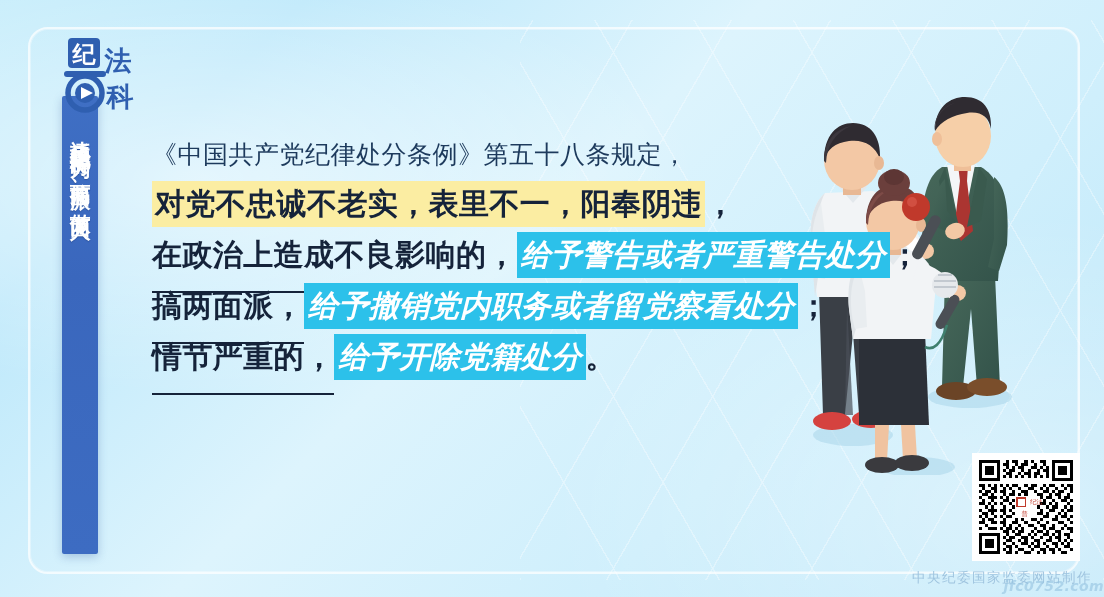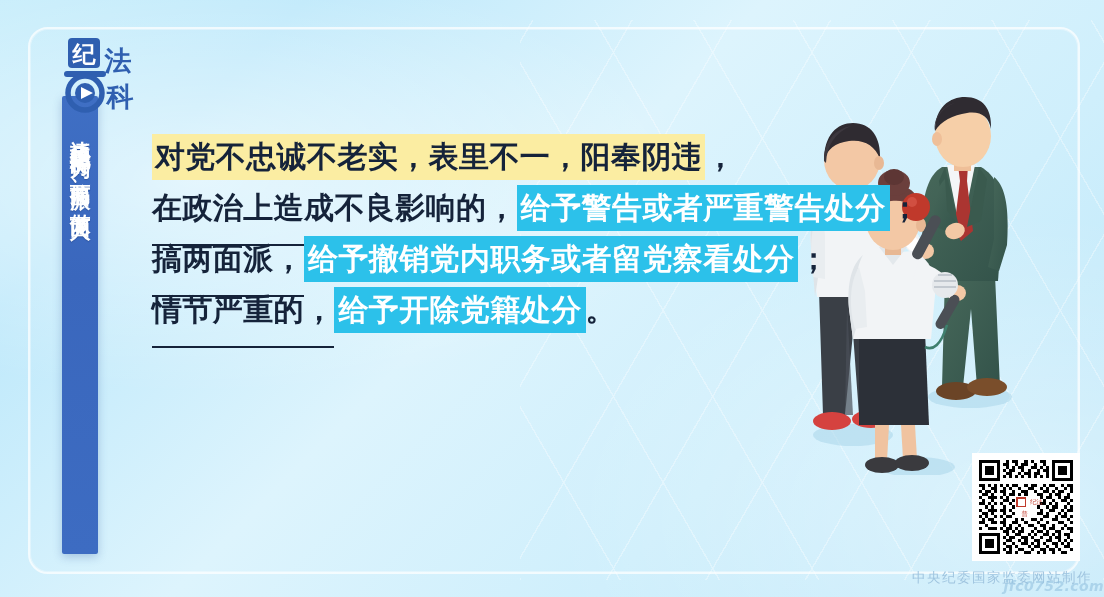--- a/index.html
+++ b/index.html
@@ -123,20 +123,21 @@
     background: #fbeda2;
     padding: 5px 3px 6px 3px;
     box-decoration-break: clone;
     -webkit-box-decoration-break: clone;
   }
   .hl-cyan {
     background: #2cc1ea;
     color: #ffffff;
     padding: 5px 4px 6px 4px;
     box-decoration-break: clone;
+    font-style: italic;
     -webkit-box-decoration-break: clone;
   }
   .underl {
     border-bottom: 2.5px solid #15233a;
     padding-bottom: 19px;
   }
   .tail { color: #15233a; }
 
   
   .illus {
@@ -208,20 +209,23 @@
       <text x="64" y="70" font-family="DejaVu Serif, serif" font-size="27" font-weight="bold" fill="#2f5fb0" text-anchor="middle">科</text>
     </svg>
   </div>
 
   <div class="vbanner">
     <span class="vbanner-text">违反政治纪律的行为：搞两面派、做两面人</span>
   </div>
 
   <div class="textblock">
 
+    <div class="line intro">
+      <span>《中国共产党纪律处分条例》第五十八条规定，</span>
+    </div>
 
     <div class="line body">
       <span class="hl-yellow">对党不忠诚不老实，表里不一，阳奉阴违</span><span class="tail">，</span>
     </div>
 
 
     <div class="line body">
       <span class="underl">在政治上造成不良影响的，</span><span class="hl-cyan">给予警告或者严重警告处分</span><span class="tail">；</span>
     </div>
 

